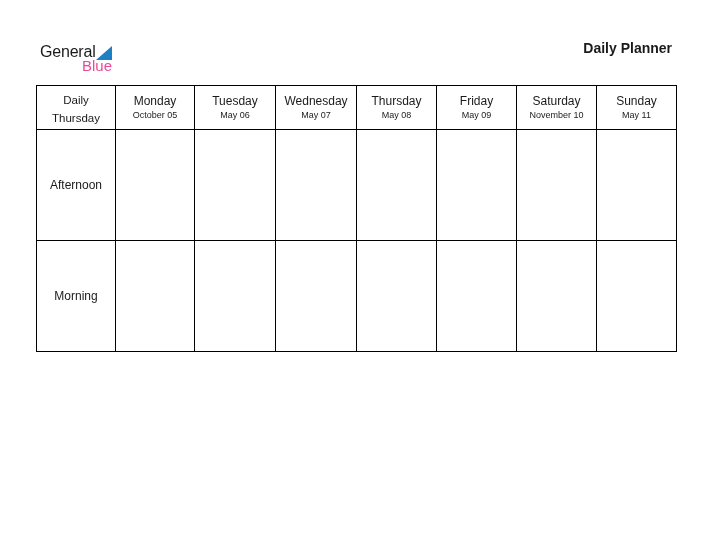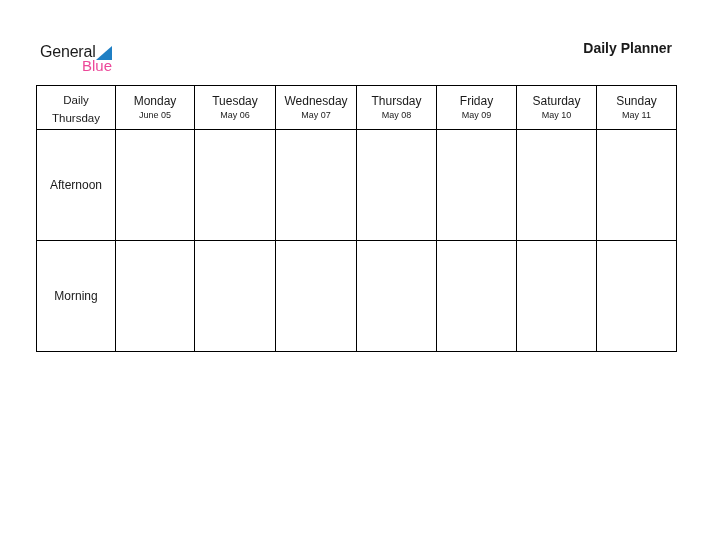--- a/index.html
+++ b/index.html
@@ -45,41 +45,41 @@
       <col style="width:80px">
   </colgroup>
   <tbody>
       <tr class="hdr">
     <th class="corner">
       <span>Daily</span><br>
       <span>Thursday</span>
     </th>
     <th>
           <span class="day">Monday</span>
-          <span class="date">June 05</span>
+          <span class="date">October 05</span>
         </th>
     <th>
           <span class="day">Tuesday</span>
           <span class="date">May 06</span>
         </th>
     <th>
           <span class="day">Wednesday</span>
           <span class="date">May 07</span>
         </th>
     <th>
           <span class="day">Thursday</span>
           <span class="date">May 08</span>
         </th>
     <th>
           <span class="day">Friday</span>
           <span class="date">May 09</span>
         </th>
     <th>
           <span class="day">Saturday</span>
-          <span class="date">May 10</span>
+          <span class="date">November 10</span>
         </th>
     <th>
           <span class="day">Sunday</span>
           <span class="date">May 11</span>
         </th>
   </tr>
   <tr class="slot">
     <td class="label">Afternoon</td>
     <td></td>
         <td></td>

